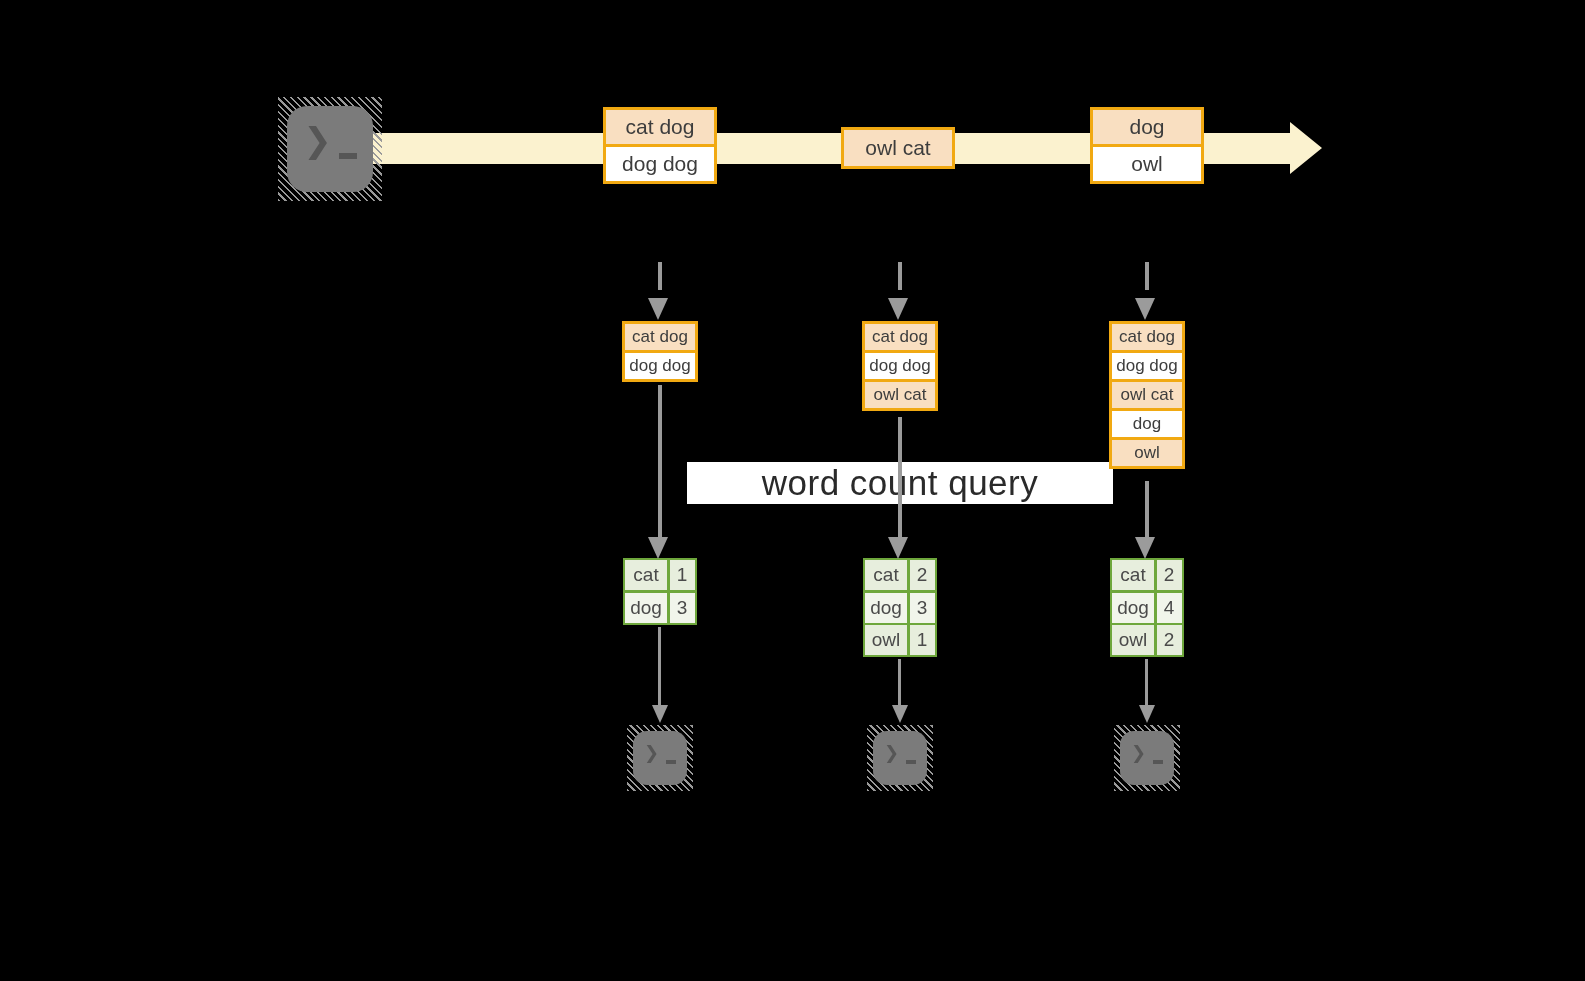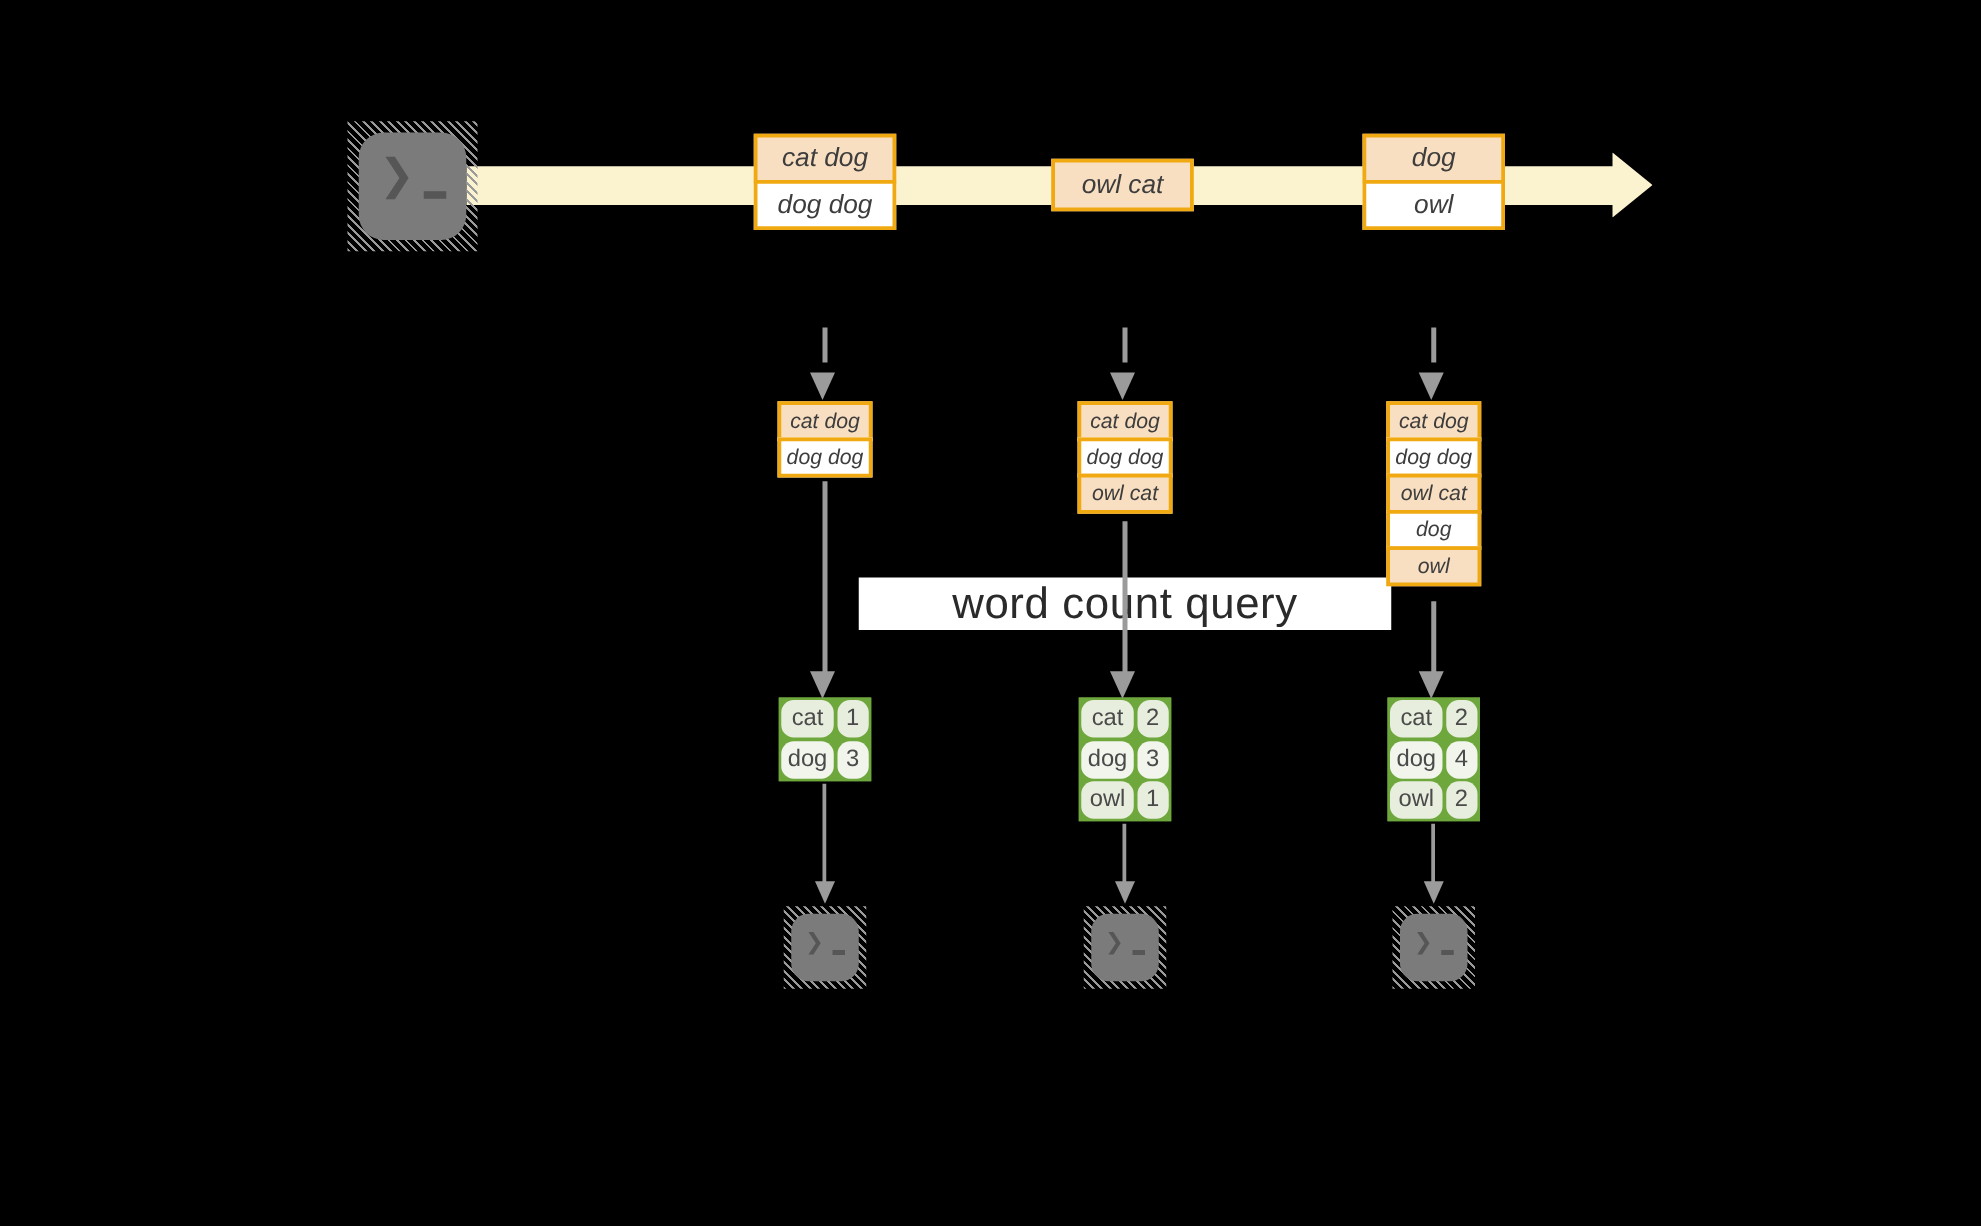--- a/index.html
+++ b/index.html
@@ -14,31 +14,31 @@
   .term-inner{position:absolute;background:#7b7b7b;display:flex;align-items:center;justify-content:center;gap:7px;}
   .term-big{left:278px;top:97px;width:104px;height:104px;}
   .term-big .term-inner{inset:9px;border-radius:20px;}
   .term-big .chev{font-size:34px;font-weight:700;color:#565656;margin-top:-18px;}
   .term-big .uscore{width:18px;height:6px;background:#565656;margin-top:14px;}
   .term-small{width:66px;height:66px;}
   .term-small .term-inner{inset:6px;border-radius:14px;}
   .term-small .chev{font-size:18px;font-weight:700;color:#565656;margin-top:-10px;}
   .term-small .uscore{width:10px;height:4px;background:#565656;margin-top:8px;}
   
-  .obox{position:absolute;z-index:2;font-style:italic;}
+  .obox{position:absolute;z-index:2;}
   .ocell{box-sizing:border-box;border:3px solid #F1A912;display:flex;align-items:center;justify-content:center;color:#3d3d3d;}
   .ocell + .ocell{margin-top:-3px;}
   .msg .ocell{width:114px;height:40px;font-size:21px;}
   .state .ocell{width:76px;height:32px;font-size:17px;}
   .peach{background:#F9DFC1;}
   .cream{background:#ffffff;}
   
   .gtable{position:absolute;display:grid;grid-template-columns:42px 25px;gap:2.5px;
           background:#6EA73C;border:2.5px solid #6EA73C;z-index:2;}
-  .gcell{display:flex;align-items:center;justify-content:center;height:30px;font-size:19px;color:#4a4a4a;background:#E7EEDD;border-radius:10px;}
+  .gcell{display:flex;align-items:center;justify-content:center;height:30px;font-size:19px;color:#4a4a4a;background:#E7EEDD;}
   .gcell.alt{background:#F1F5EB;}
   
   .vline{position:absolute;width:4px;background:#9B9B9B;z-index:3;}
   .vline.thin{width:3px;}
   .ahead{position:absolute;width:0;height:0;border-left:10px solid transparent;border-right:10px solid transparent;border-top:22px solid #9B9B9B;z-index:3;}
   .ahead.small{border-left-width:8px;border-right-width:8px;border-top-width:18px;}
   
   .query-band{position:absolute;left:687px;top:462px;width:426px;height:42px;background:#fff;z-index:1;
               display:flex;align-items:center;justify-content:center;}
   .query-band span{font-size:35px;font-weight:300;color:#2a2a2a;letter-spacing:0.5px;}

